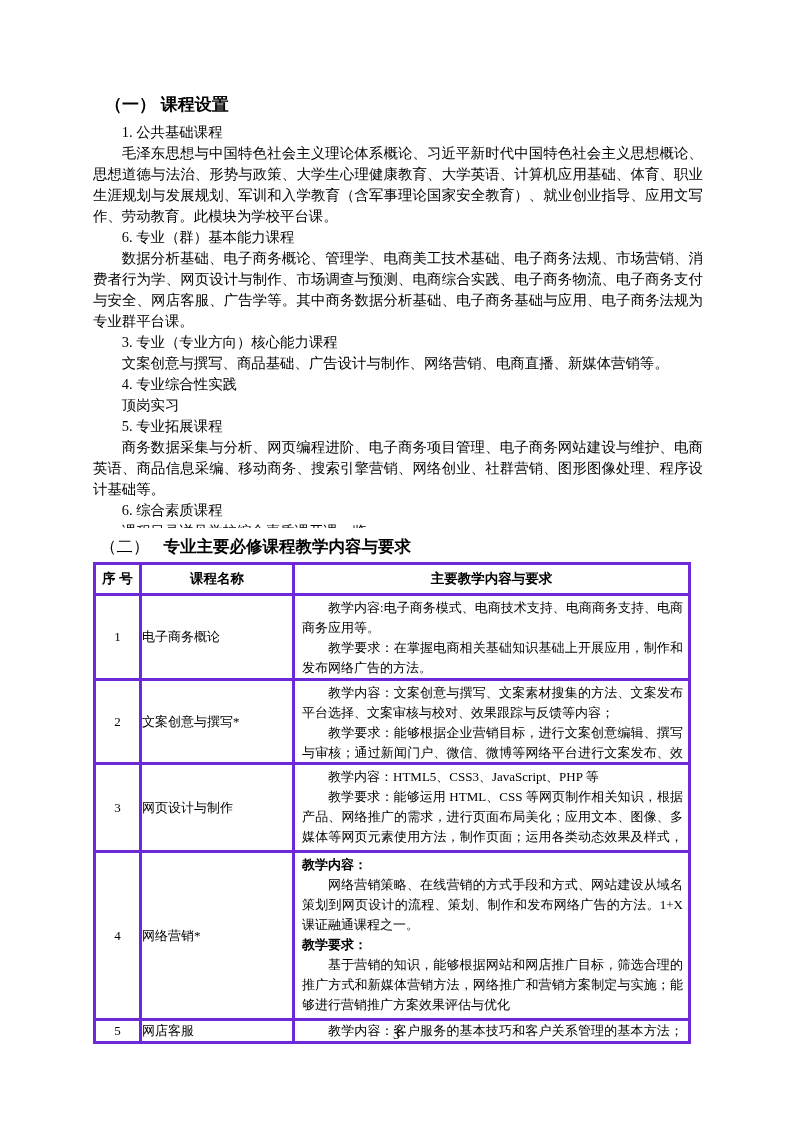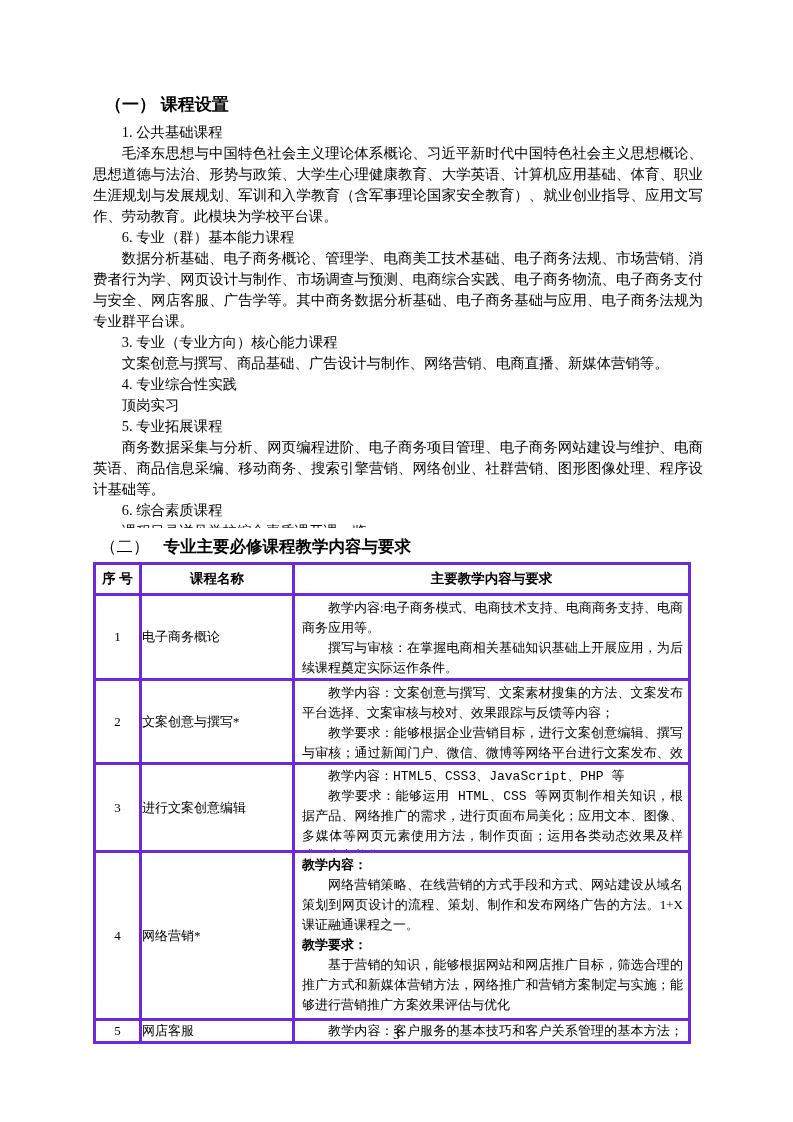--- a/index.html
+++ b/index.html
@@ -98,21 +98,21 @@
     text-align: justify;
   }
   .cellbox p { margin: 0; text-indent: 2em; }
   .cellbox p.cellhead {
     text-indent: 0;
     font-family: "Liberation Sans", "DejaVu Sans", sans-serif;
     font-weight: bold;
   }
   .bh1 { height: 80px; }
   .bh2 { height: 79px; }
-  .bh3 { height: 83px; font-family: Liberation Mono, monospace; }
+  .bh3 { height: 83px; }
   .bh4 { height: 163px; }
   .bh5 { height: 20px; padding-top: 0; }
   tr.r1 { height: 82px; }
   tr.r2 { height: 81px; }
   tr.r3 { height: 85px; }
   tr.r4 { height: 165px; }
   tr.r5 { height: 20px; }
 
   
   .page-num {
@@ -163,39 +163,39 @@
         <th>课程名称</th>
         <th>主要教学内容与要求</th>
       </tr>
 
       <tr class="r1">
         <td class="num">1</td>
         <td class="course">电子商务概论</td>
         <td class="content">
           <div class="cellbox bh1">
             <p>教学内容:电子商务模式、电商技术支持、电商商务支持、电商商务应用等。</p>
-            <p>撰写与审核：在掌握电商相关基础知识基础上开展应用，为后续课程奠定实际运作条件。</p>
+            <p>教学要求：在掌握电商相关基础知识基础上开展应用，制作和发布网络广告的方法。</p>
           </div>
         </td>
       </tr>
 
       <tr class="r2">
         <td class="num">2</td>
         <td class="course">文案创意与撰写*</td>
         <td class="content">
           <div class="cellbox bh2">
             <p>教学内容：文案创意与撰写、文案素材搜集的方法、文案发布平台选择、文案审核与校对、效果跟踪与反馈等内容；</p>
             <p>教学要求：能够根据企业营销目标，进行文案创意编辑、撰写与审核；通过新闻门户、微信、微博等网络平台进行文案发布、效果跟踪。</p>
           </div>
         </td>
       </tr>
 
       <tr class="r3">
         <td class="num">3</td>
-        <td class="course">进行文案创意编辑</td>
+        <td class="course">网页设计与制作</td>
         <td class="content">
           <div class="cellbox bh3">
             <p>教学内容：HTML5、CSS3、JavaScript、PHP 等</p>
             <p>教学要求：能够运用 HTML、CSS 等网页制作相关知识，根据产品、网络推广的需求，进行页面布局美化；应用文本、图像、多媒体等网页元素使用方法，制作页面；运用各类动态效果及样式，丰富美化网页。</p>
           </div>
         </td>
       </tr>
 
       <tr class="r4">
         <td class="num">4</td>

